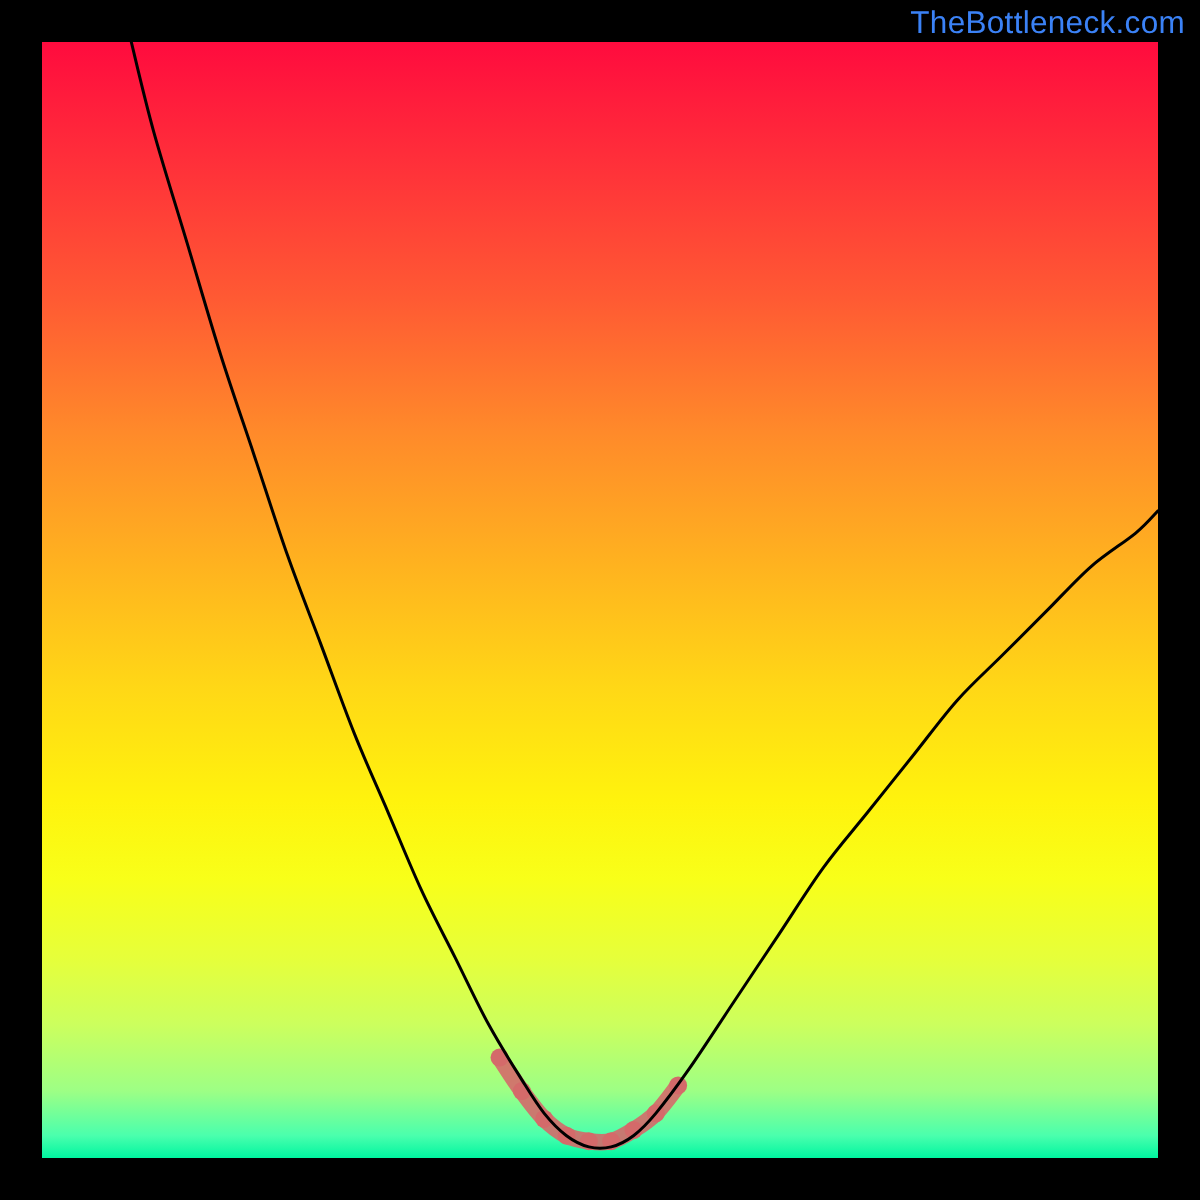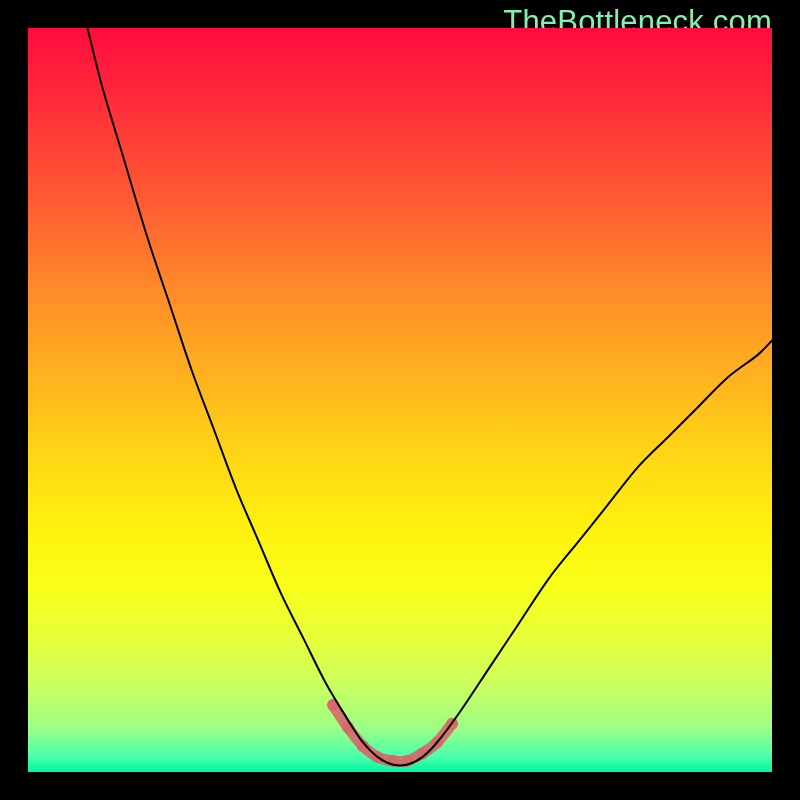--- a/index.html
+++ b/index.html
@@ -40,23 +40,23 @@
       #e6ff3a 82%,
       #ccff5d 88%,
       #9dff85 94%,
       #4affad 98%,
       #00f5a0 100%
     );
   }
   .watermark {
     position: absolute;
     top: 4px;
-    right: 28px;
-    color: #86efac;
-    font-size: 31px;
+    right: 10px;
+    color: #3b82f6;
+    font-size: 21px;
     font-weight: 500;
     letter-spacing: 0.2px;
     user-select: none;
   }
   svg.curve {
     position: absolute;
     left: 0; top: 0;
     width: 744px;
     height: 744px;
   }

